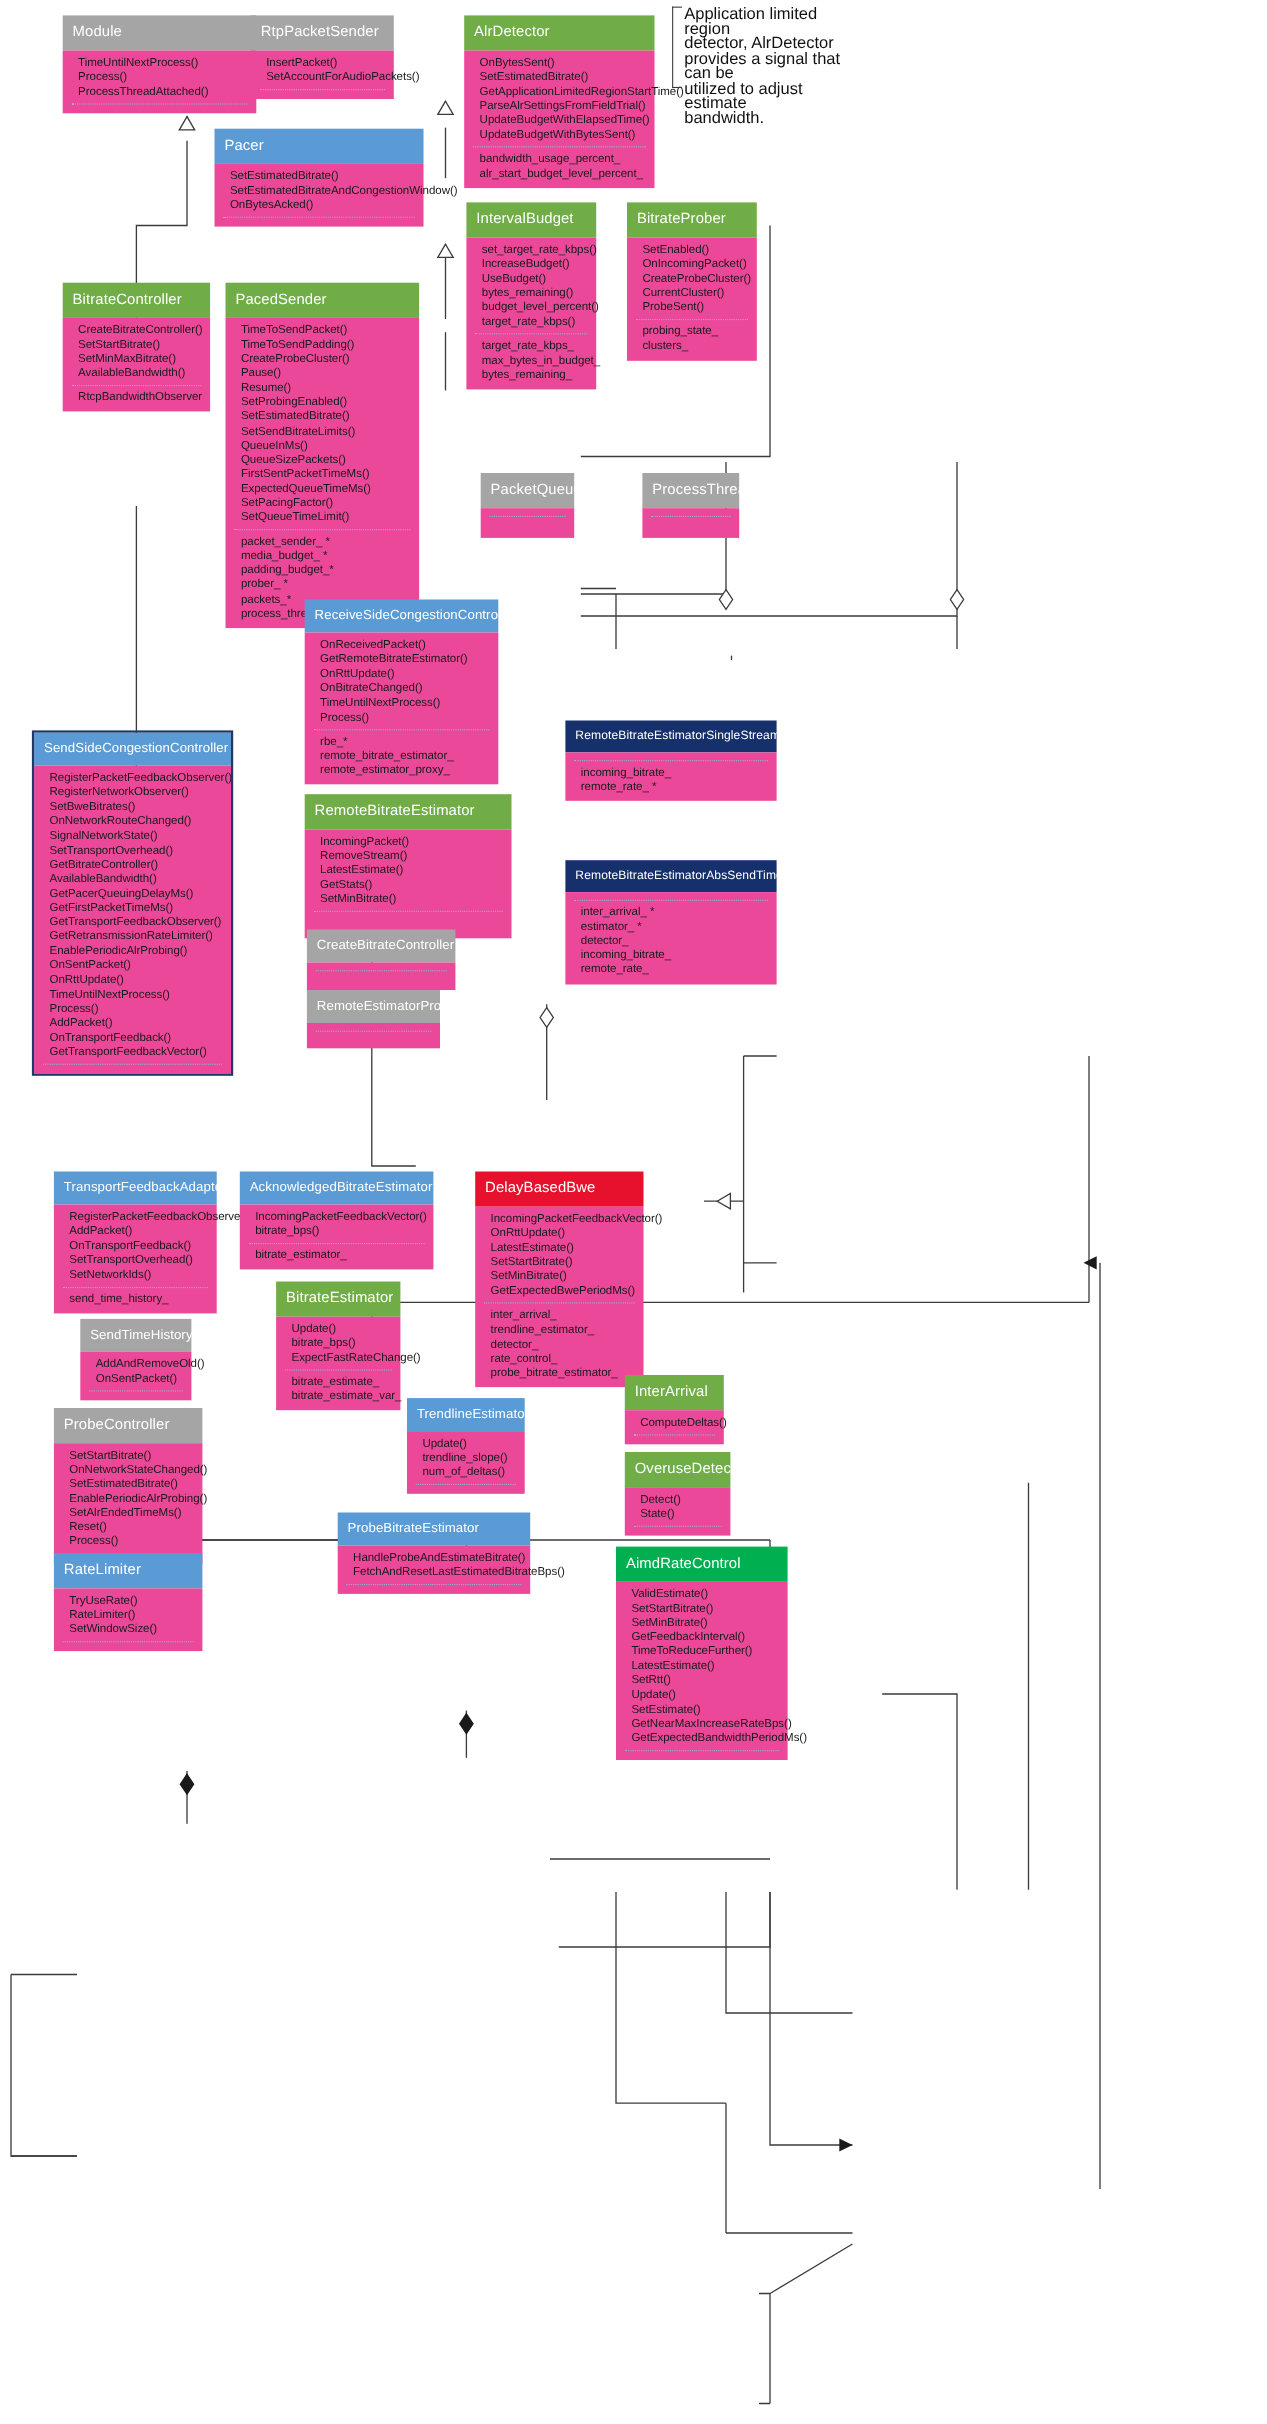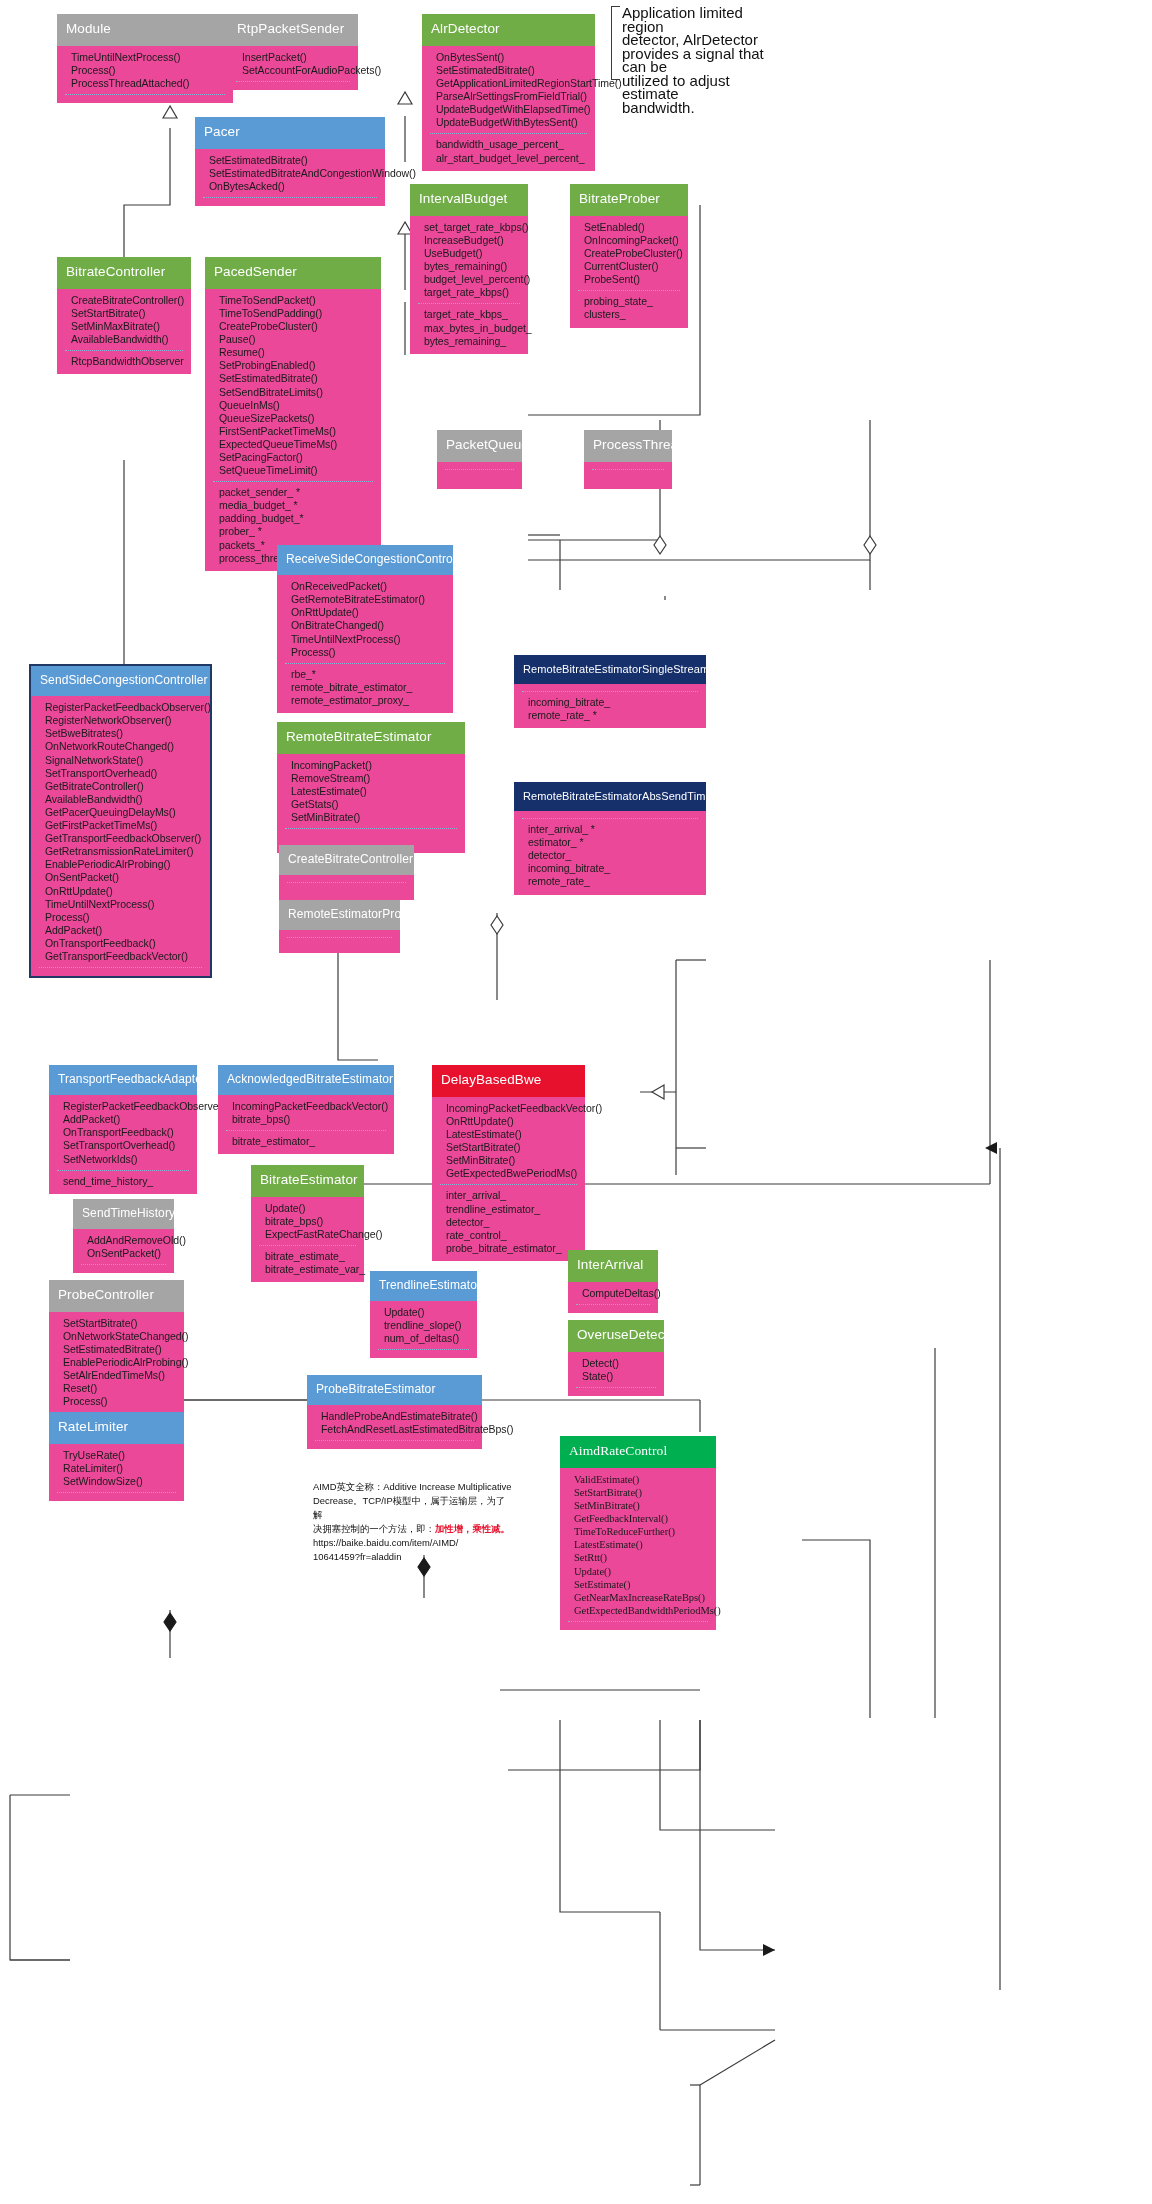--- a/index.html
+++ b/index.html
@@ -202,21 +202,21 @@
     <div class="body">
       <div class="sect">
         <div class="row">SetEstimatedBitrate()</div>
         <div class="row">SetEstimatedBitrateAndCongestionWindow()</div>
         <div class="row">OnBytesAcked()</div>
       </div>
       <div class="divider"></div>
     </div>
   </div>
 
-  <div class="cls c-green" style="left:410px;top:184px;width:118px;">
+  <div class="cls c-green" style="left:424px;top:184px;width:118px;">
     <div class="hdr">IntervalBudget</div>
     <div class="body">
       <div class="sect">
         <div class="row">set_target_rate_kbps()</div>
         <div class="row">IncreaseBudget()</div>
         <div class="row">UseBudget()</div>
         <div class="row">bytes_remaining()</div>
         <div class="row">budget_level_percent()</div>
         <div class="row">target_rate_kbps()</div>
       </div>
@@ -556,21 +556,21 @@
     <div class="hdr" style="font-size:12px;">ProbeBitrateEstimator</div>
     <div class="body">
       <div class="sect">
         <div class="row">HandleProbeAndEstimateBitrate()</div>
         <div class="row">FetchAndResetLastEstimatedBitrateBps()</div>
       </div>
       <div class="divider"></div>
     </div>
   </div>
 
-  <div class="cls c-emer" style="left:560px;top:1436px;width:156px;font-family:Liberation Serif, serif;">
+  <div class="cls c-emer" style="left:560px;top:1406px;width:156px;">
     <div class="hdr">AimdRateControl</div>
     <div class="body">
       <div class="sect">
         <div class="row">ValidEstimate()</div>
         <div class="row">SetStartBitrate()</div>
         <div class="row">SetMinBitrate()</div>
         <div class="row">GetFeedbackInterval()</div>
         <div class="row">TimeToReduceFurther()</div>
         <div class="row">LatestEstimate()</div>
         <div class="row">SetRtt()</div>
@@ -583,23 +583,14 @@
     </div>
   </div>
 
   <div class="note-bracket" style="left:611px;top:6px;width:8px;height:72px;"></div>
   <div class="note" style="left:622px;top:6px;width:160px;">Application limited region
 detector, AlrDetector
 provides a signal that can be
 utilized to adjust  estimate
 bandwidth.</div>
 
-  <div class="note2" style="left:313px;top:1480px;">
-    <div>AIMD英文全称：Additive Increase Multiplicative</div>
-    <div>Decrease。TCP/IP模型中，属于运输层，为了解</div>
-    <div>
-      <span>决拥塞控制的一个方法，即：</span><span class="red">加性增，乘性减。</span>
-    </div>
-    <div>https://baike.baidu.com/item/AIMD/</div>
-    <div>10641459?fr=aladdin</div>
-  </div>
 
 </div>
 
 </body></html>

